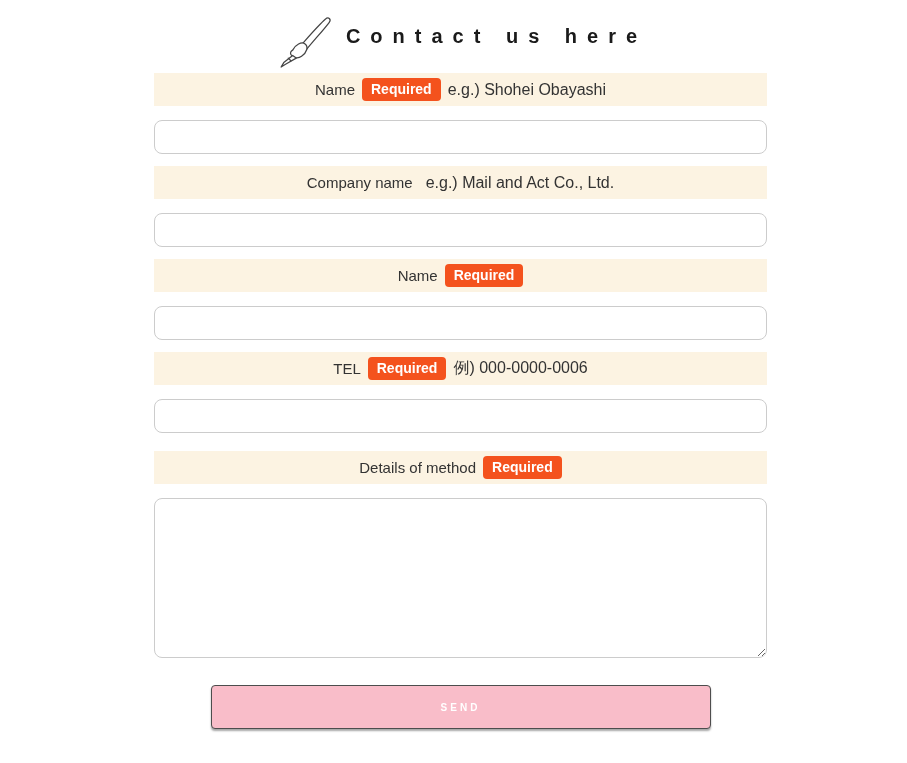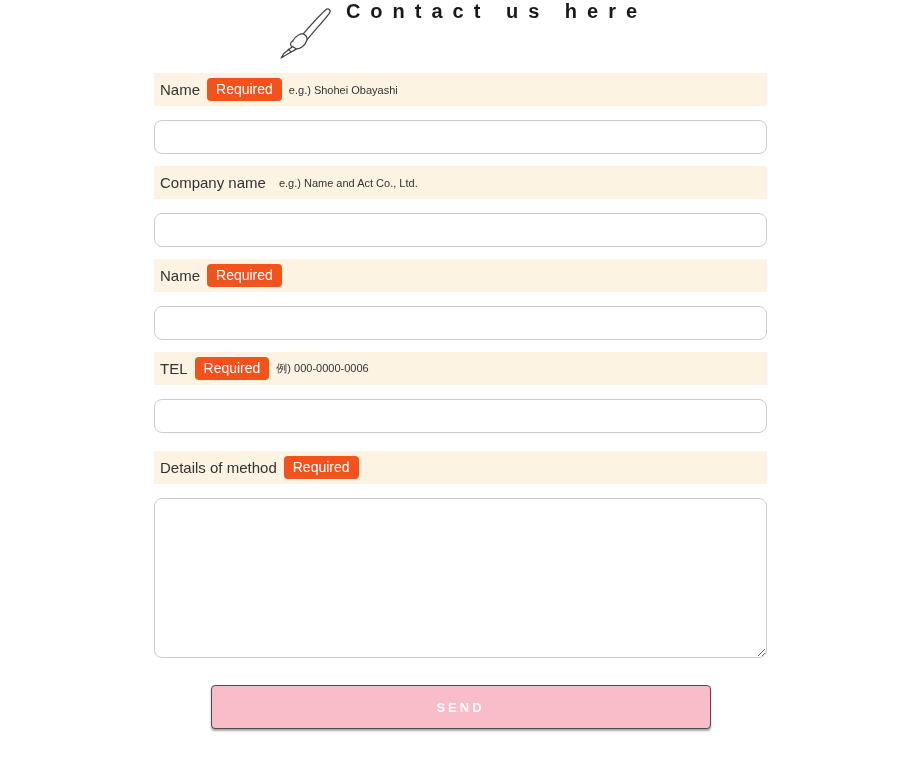--- a/index.html
+++ b/index.html
@@ -10,20 +10,21 @@
     overflow: hidden;
   }
   .form-wrap {
     width: 613px;
     margin-left: 154px;
   }
   
   .header {
     height: 73px;
     display: flex;
+    align-items: center;
     justify-content: center;
   }
   .header-icon {
     width: 64px; height: 56px;
     margin-right: 8px;
     transform: translateY(6px);
     flex: 0 0 auto;
   }
   .header-title {
     font-size: 20px;
@@ -36,34 +37,35 @@
   .label-row {
     display: flex;
     align-items: center;
     gap: 7px;
     height: 33px;
     background: #fcf3e2;
     padding: 0 6px;
     margin-bottom: 14px;
     font-size: 15px;
     color: #333333;
+    justify-content: center;
   }
   .flabel { white-space: nowrap; }
   .badge {
     background: #f4521d;
     color: #ffffff;
-    font-weight: 400;
+    font-weight: 700;
     font-size: 14px;
     line-height: 1;
     padding: 4px 9px 5px;
     border-radius: 4px;
     white-space: nowrap;
   }
   .example {
-    font-size: 11px;
+    font-size: 16px;
     color: #333333;
     white-space: nowrap;
   }
   .example.shift  { margin-left: 6px; }
   .example.shift2 { margin-left: 4px; }
   
   .text-input {
     display: block;
     width: 100%;
     height: 34px;
@@ -96,21 +98,21 @@
   .send-button {
     display: block;
     width: 500px;
     height: 44px;
     margin: 27px auto 0;
     background: #f9bdc9;
     border: 1px solid #4d4d4d;
     border-radius: 4px;
     color: #ffffff;
     font-weight: 700;
-    font-size: 13px;
+    font-size: 10px;
     letter-spacing: 3px;
     box-shadow: 0 2px 2px rgba(0,0,0,0.35);
     cursor: pointer;
     font-family: inherit;
   }
 </style>
 </head>
 <body>
 
 <div class="form-wrap">
@@ -133,21 +135,21 @@
 
   <div class="label-row">
     <span class="flabel">Name</span>
     <span class="badge">Required</span>
     <span class="example">e.g.) Shohei Obayashi</span>
   </div>
   <input class="text-input" type="text" value="" style="">
 
   <div class="label-row">
     <span class="flabel">Company name</span>
-    <span class="example shift">e.g.) Name and Act Co., Ltd.</span>
+    <span class="example shift">e.g.) Mail and Act Co., Ltd.</span>
   </div>
   <input class="text-input" type="text" value="" style="">
 
   <div class="label-row">
     <span class="flabel">Name</span>
     <span class="badge">Required</span>
   </div>
   <input class="text-input" type="email" value="" style="">
 
   <div class="label-row">

